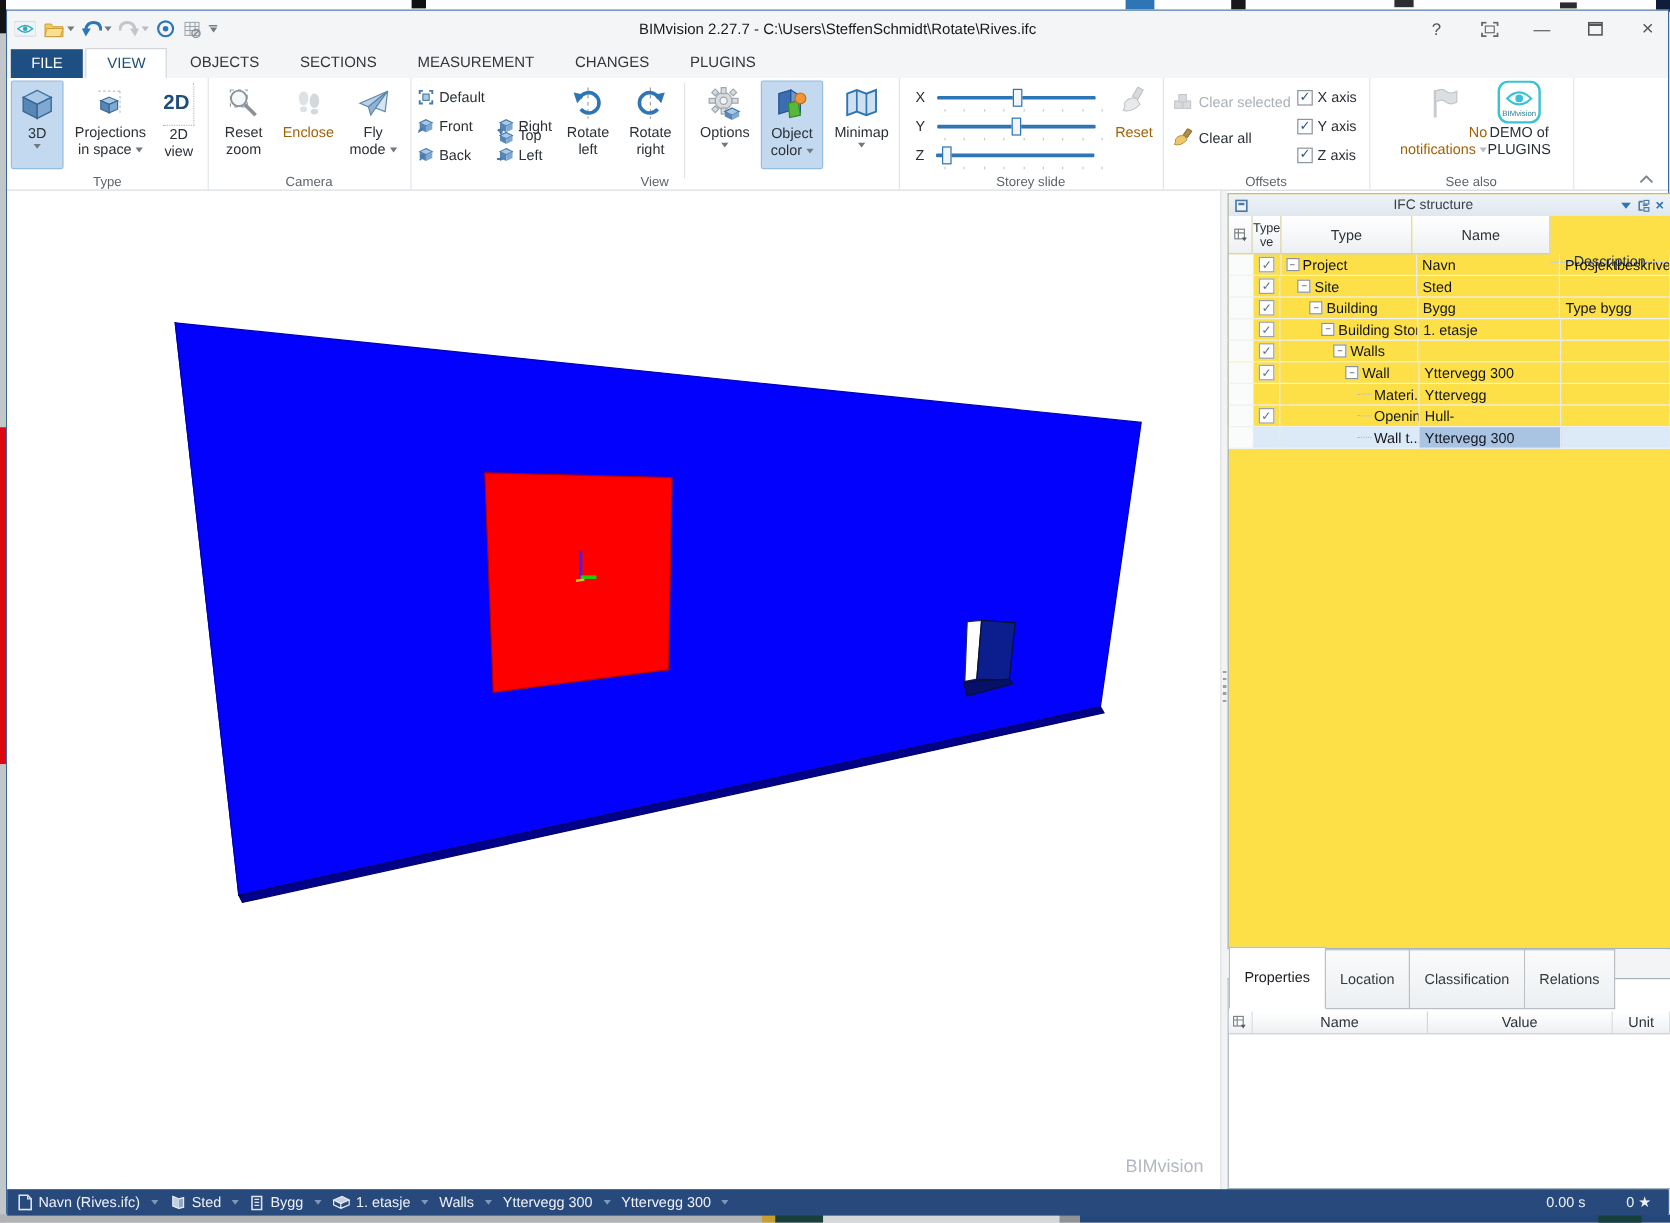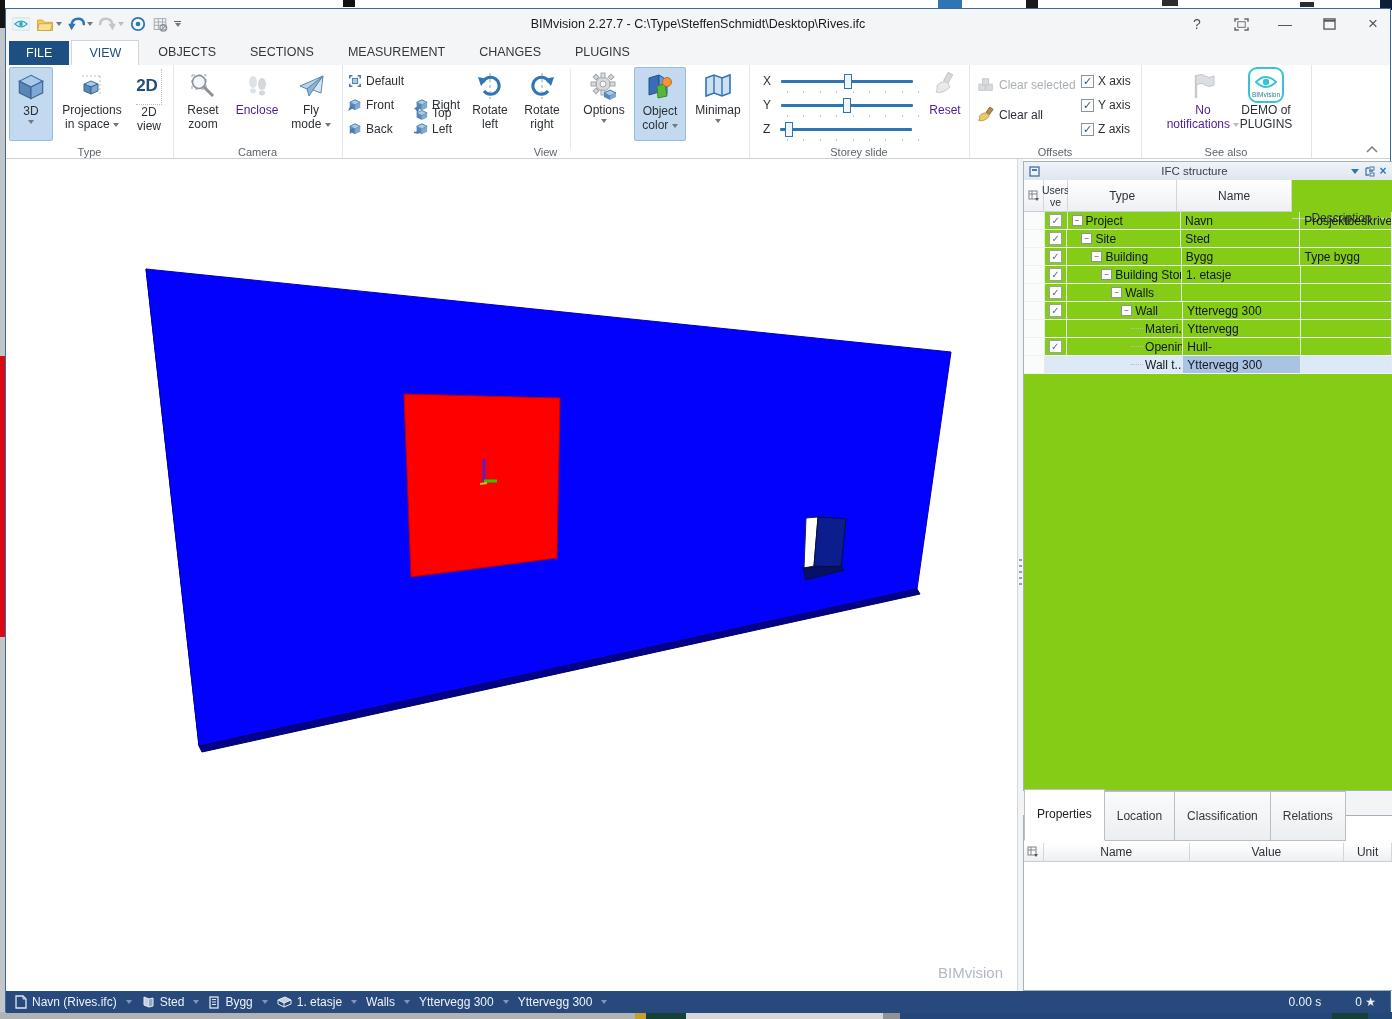--- a/index.html
+++ b/index.html
@@ -26,21 +26,21 @@
   .tab.active{background:#ffffff;border:1px solid #d2d6da;border-bottom:none;color:#1f4e79;height:25px;box-sizing:border-box;margin:0 2px;}
   
   #ribbon{position:absolute;left:0;top:56px;width:100%;height:94px;background:#ffffff;
           border-bottom:1px solid #ccd1d7;box-sizing:border-box;}
   .rgroup{position:absolute;top:0;height:93px;border-right:1px solid #e2e5e9;}
   .rlabel{position:absolute;bottom:0;left:0;width:100%;text-align:center;font-size:11px;color:#5d646d;}
   .bigbtn{position:absolute;top:2px;display:flex;flex-direction:column;align-items:center;
           padding-top:2px;border-radius:2px;box-sizing:border-box;}
   .bigbtn .ic{height:34px;display:flex;align-items:center;justify-content:center;}
   .lb{font-size:12px;color:#2b3036;text-align:center;line-height:14px;white-space:pre-line;}
-  .lb.dis, .dis .lb{color:#4c1d95;}
+  .lb.dis, .dis .lb{color:#a16207;text-align:right;}
   .selbtn{background:#c3d9ef;border:1px solid #96bce0;}
   .smallbtn{position:absolute;display:flex;align-items:center;gap:4px;font-size:12px;color:#2b3036;height:20px;justify-content:center;}
   .caret{display:inline-block;width:0;height:0;border-left:3px solid transparent;
          border-right:3px solid transparent;border-top:4px solid #707880;vertical-align:middle;}
   .caret.dis{border-top-color:#b8bdc4;}
   .sliderrow{position:absolute;height:20px;display:flex;align-items:center;font-size:12px;color:#2b3036;}
   .track{position:relative;width:132px;height:3px;background:#2e75b6;border-radius:1px;margin-left:10px;}
   .thumb{position:absolute;top:-6px;width:8px;height:15px;background:#f2f6fa;border:1px solid #2e75b6;box-sizing:border-box;}
   .ticks{position:absolute;left:38px;width:132px;display:flex;justify-content:space-between;}
   .ticks i{width:1px;height:2px;background:#c3c8cd;}
@@ -49,21 +49,21 @@
   #ribcollapse{position:absolute;right:12px;bottom:4px;color:#7c848c;font-size:11px;}
   
   #content{position:absolute;left:0;top:150px;width:100%;height:832px;background:#ffffff;}
   #viewport{position:absolute;left:0;top:0;width:1012px;height:832px;background:#ffffff;border-right:1px solid #d5d8db;box-sizing:border-box;}
   #watermark{position:absolute;right:14px;bottom:10px;font-size:15px;color:#b3b8c1;}
   #vsplit{position:absolute;left:1012px;top:0;width:5px;height:832px;background:#f2f3f4;}
   #vsplit .dots{position:absolute;left:1px;top:400px;width:3px;height:26px;
     background:repeating-linear-gradient(#9aa0a6 0 2px,transparent 2px 6px);}
   
   #rpanel{position:absolute;left:1017px;top:2px;width:369px;height:830px;}
-  #ifcpanel{position:absolute;left:0;top:0;width:369px;height:630px;border:1px solid #a5b1bd;border-right:none;box-sizing:border-box;background:#84cc16;}
+  #ifcpanel{position:absolute;left:0;top:0;width:369px;height:630px;border:1px solid #a5b1bd;border-right:none;box-sizing:border-box;background:#fde047;}
   #ifchead{position:absolute;left:0;top:0;width:100%;height:18px;background:linear-gradient(#eef3f8,#dfe7ef);
            display:flex;align-items:center;font-size:11.5px;color:#3a4048;}
   #ifchead .title{flex:1;text-align:center;}
   .hicon{display:inline-flex;align-items:center;justify-content:center;width:14px;height:14px;}
   #treecols{position:absolute;left:0;top:18px;width:100%;height:32px;display:flex;}
   .hc{background:linear-gradient(#ffffff,#edf0f3);border-right:1px solid #d3d7db;border-bottom:1px solid #c9ced3;
       display:flex;align-items:center;justify-content:center;font-size:12px;color:#2d3238;box-sizing:border-box;text-align:center;line-height:12px;}
   #treerows{position:absolute;left:0;top:50px;width:100%;}
   .trow{display:flex;height:18px;}
   .trow.sel{background:#dce9f6;}
@@ -170,21 +170,21 @@
             <path d="M2 6 h14 M2 10 h14 M7 2 v13 M12 2 v13" stroke="#9aa1a8"></path>
             <circle cx="13" cy="13" r="4" fill="none" stroke="#8a9198" stroke-width="1.5"></circle>
             <path d="M10.3 15.7 L15.7 10.3" stroke="#8a9198" stroke-width="1.5"></path>
           </svg>
       </span>
       <span class="qbtn" style="flex-direction:column;gap:1px;">
         <span style="width:7px;height:1.5px;background:#5a6068;"></span>
           <span class="caret"></span>
       </span>
     </div>
-    <div id="wtitle">BIMvision 2.27.7 - C:\Type\SteffenSchmidt\Desktop\Rives.ifc</div>
+    <div id="wtitle">BIMvision 2.27.7 - C:\Users\SteffenSchmidt\Rotate\Rives.ifc</div>
     <div id="winbtns">
       <span class="wbtn">?</span>
       <span class="wbtn">
         <svg width="15" height="13" viewBox="0 0 16 14">
             <path d="M1 4 V1 h4 M11 1 h4 v3 M15 10 v3 h-4 M5 13 H1 v-3" fill="none" stroke="#666" stroke-width="1.6"></path>
             <rect x="4" y="4" width="8" height="6" fill="none" stroke="#666"></rect>
           </svg>
       </span>
       <span class="wbtn">—</span>
       <span class="wbtn">
@@ -582,21 +582,21 @@
           <span class="hicon" style="margin-right:2px;color:#2e75b6;font-size:12px;font-weight:bold;">×</span>
         </div>
         <div id="treecols">
           <div class="hc" style="width:22px;">
             <svg width="12" height="12" viewBox="0 0 12 12">
                 <rect x="1" y="1" width="8" height="8" fill="#fff" stroke="#7c848c"></rect>
                 <path d="M1 4 h8 M4 1 v8" stroke="#7c848c"></path>
                 <polygon points="7,8 11,8 9,11" fill="#555"></polygon>
               </svg>
           </div>
-          <div class="hc" style="width:24px;font-size:10.5px;">Users ve</div>
+          <div class="hc" style="width:24px;font-size:10.5px;">Type ve</div>
           <div class="hc" style="width:120px;">Type</div>
           <div class="hc" style="width:126px;">Name</div>
           <div class="hc" style="width:110px;margin-top:38px;">Description</div>
         </div>
         <div id="treerows">
             <div class="trow">
               <div class="tc c0"></div>
               <div class="tc c1">
                 <span class="cb">✓</span>
               </div>

